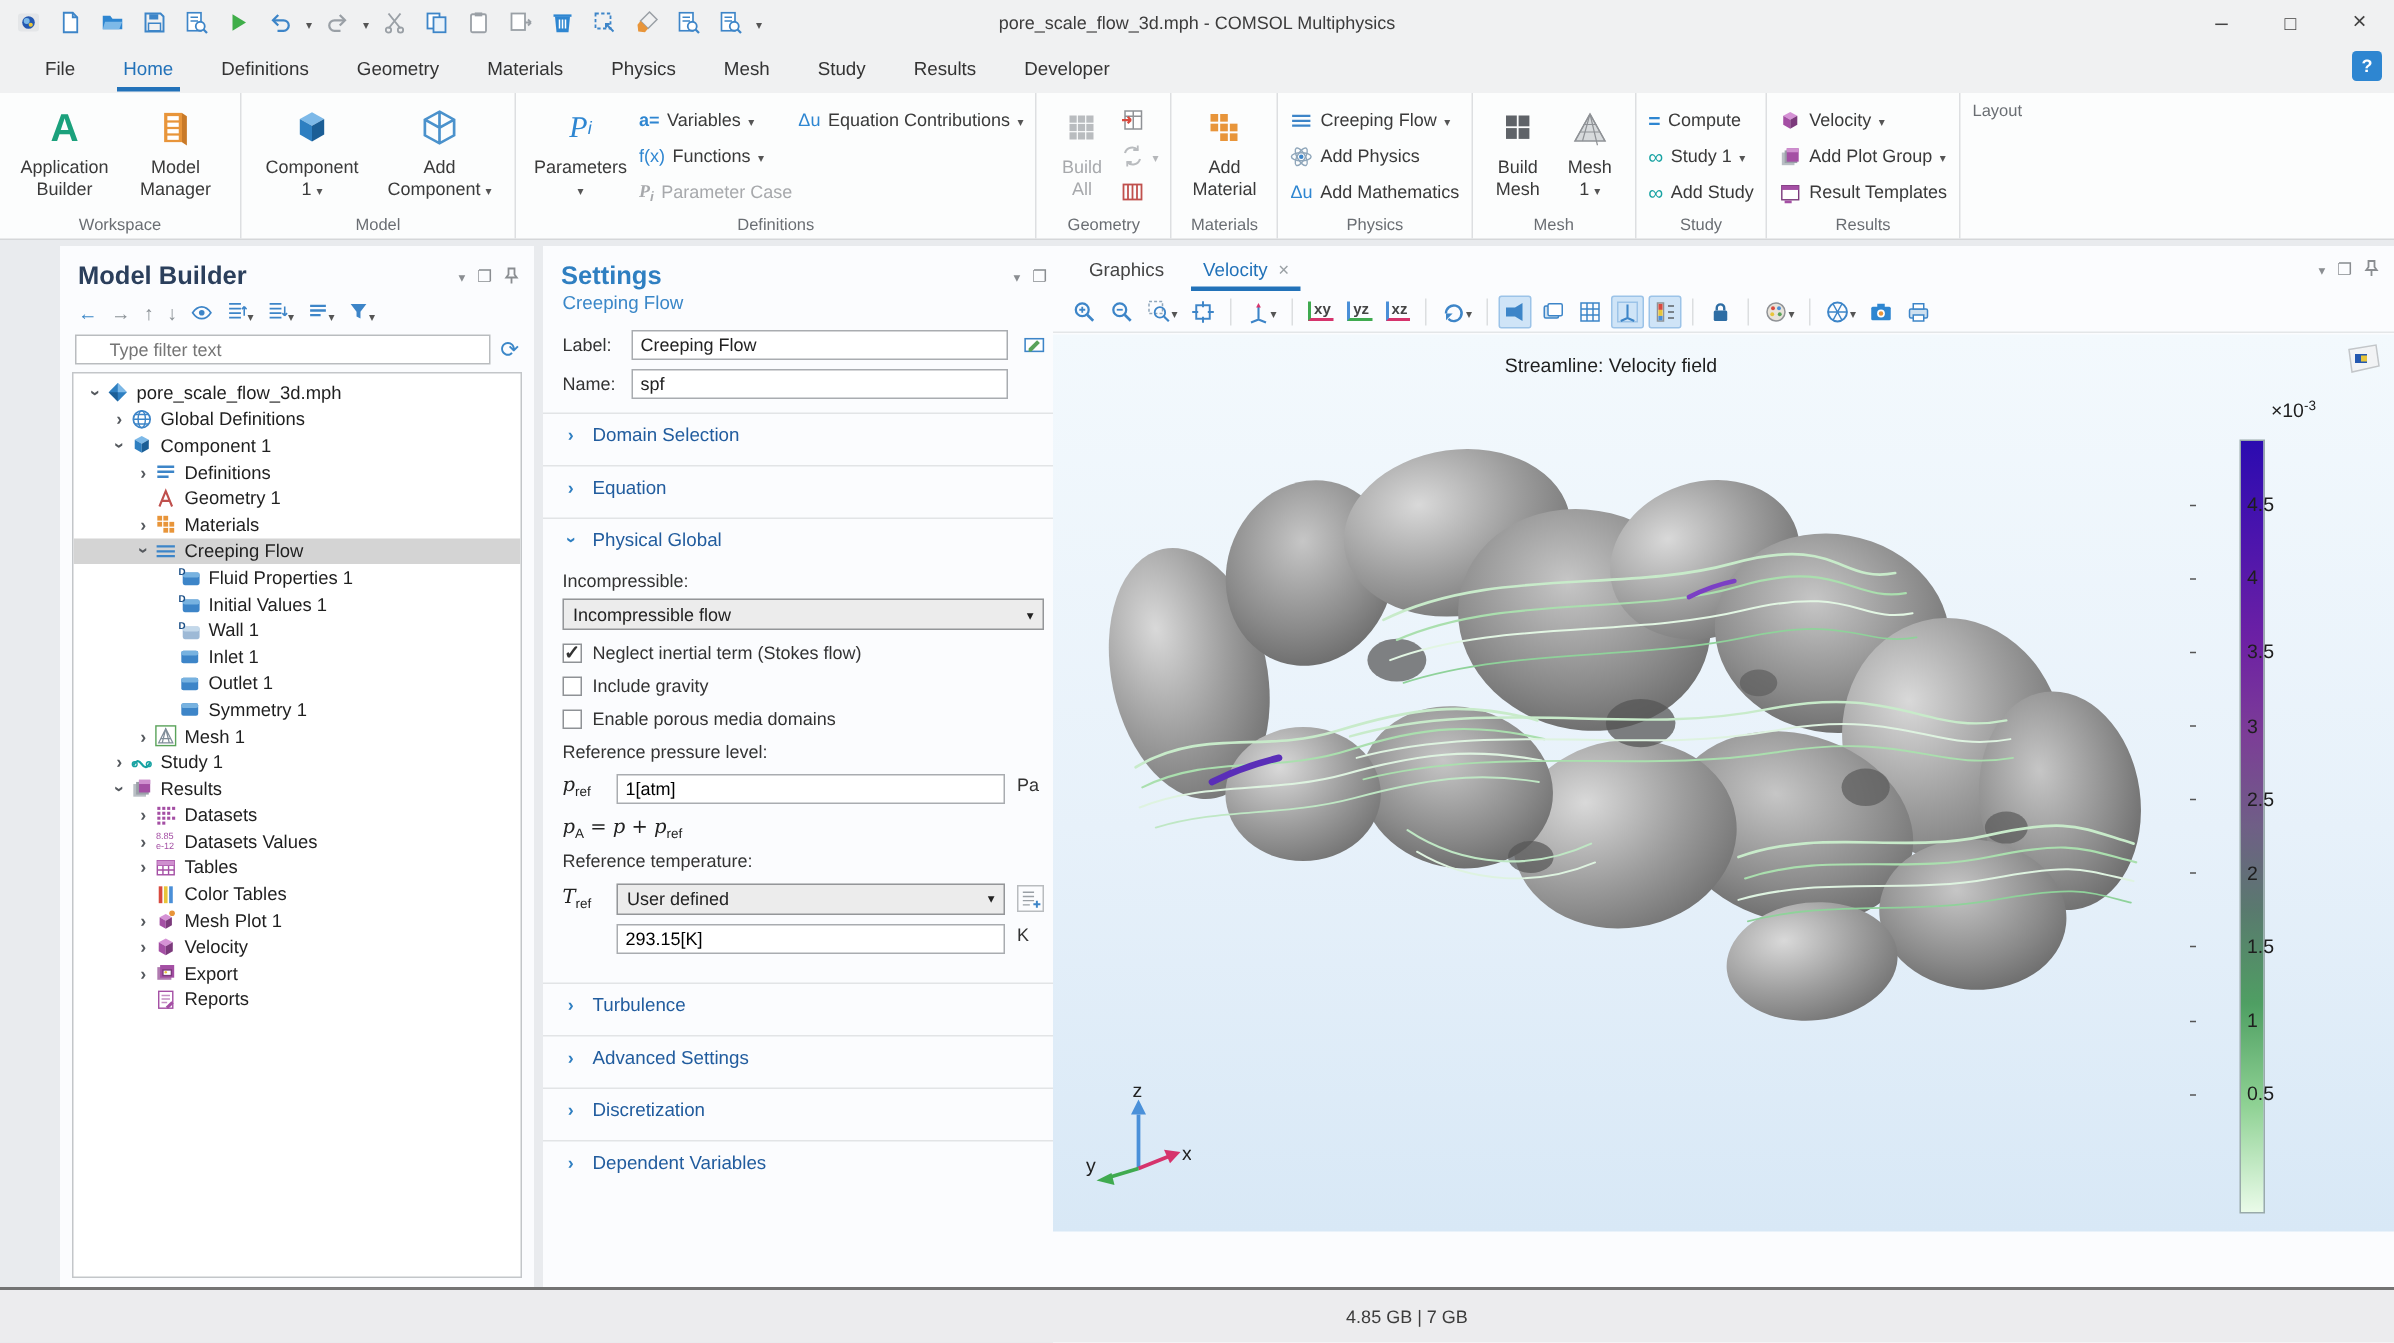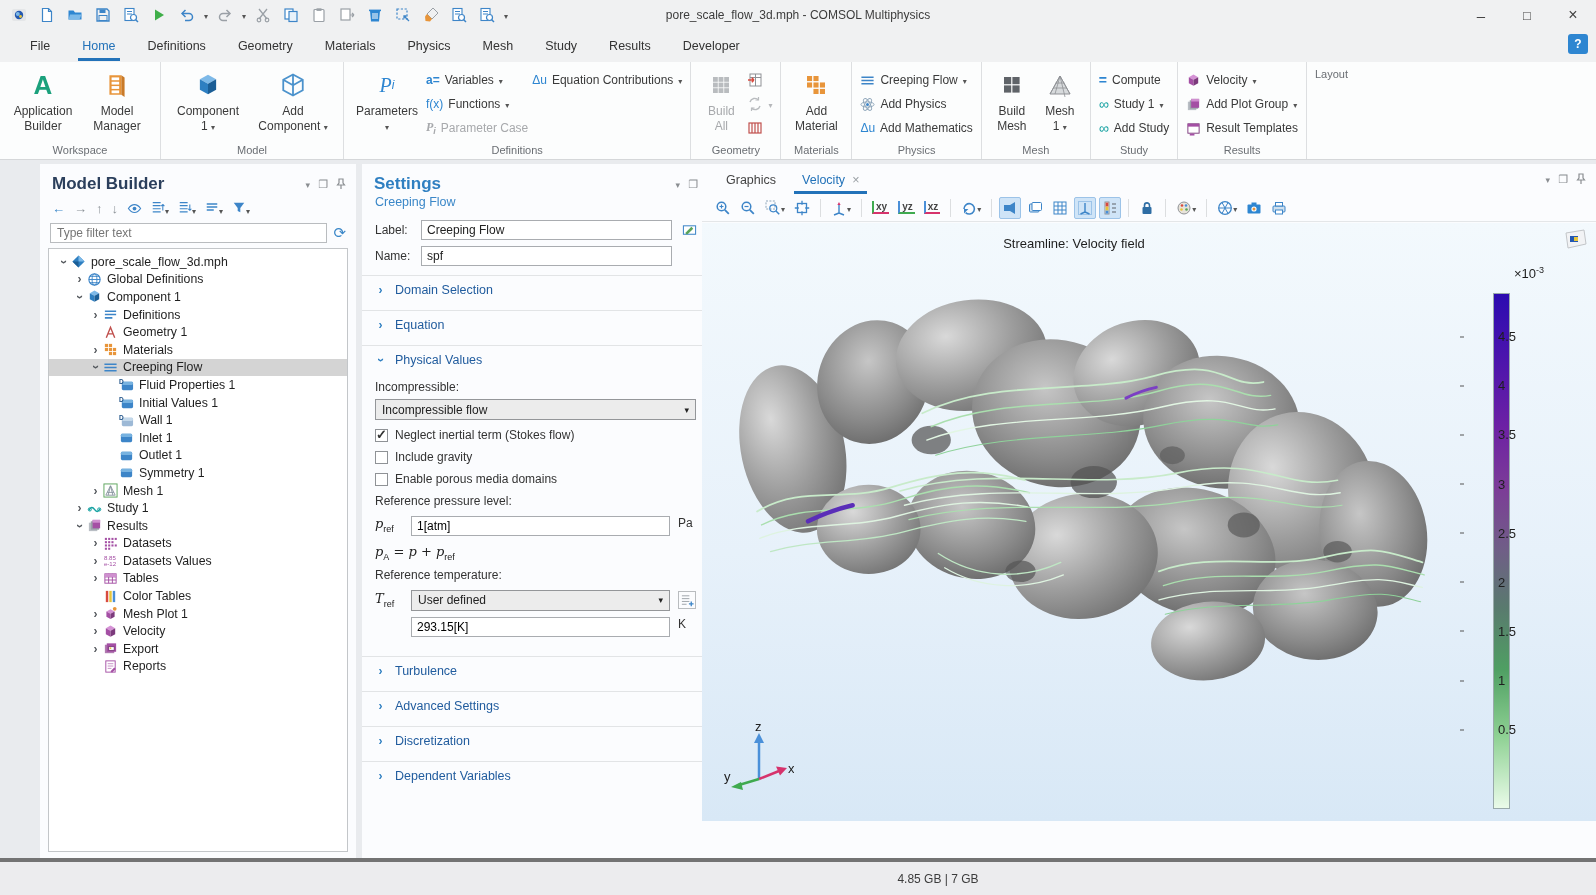--- a/index.html
+++ b/index.html
@@ -62,21 +62,21 @@
   .ph-sq::before { content:"❐"; font-size:11px; }
   svg.pin { width:10px; height:12px; }
 
   
   .mb { left:0; top:4px; width:316px; bottom:0; }
   .mb .phead-title { color:#2b3f5c; }
   .mbtools { display:flex; align-items:center; gap:9px; padding:4px 10px 4px 12px; color:#7b8186; font-size:13px; }
   .mbtools .tt { color:#8b9196; }
   .mbtools .blue { color:#3b87c8; }
   .mb-filter { display:flex; align-items:center; gap:6px; padding:2px 10px 4px 10px; }
-  .mb-filter input { flex:1; height:20px; border:1px solid #b9bcbf; padding:0 6px; font-size:12px; color:#9aa0a5; font-family:inherit; }
+  .mb-filter input { flex:1; height:20px; border:1px solid #b9bcbf; padding:0 22px; font-size:12px; color:#9aa0a5; font-family:inherit; }
   .refresh { color:#3b87c8; font-size:15px; }
   .tree { position:absolute; left:8px; right:8px; top:84px; bottom:6px; background:#fff; border:1px solid #c3c6c9; overflow:hidden; padding-top:4px; }
   .ti { display:flex; align-items:center; height:17.6px; padding-left:8px; white-space:nowrap; color:#1f1f1f; font-size:12.3px; }
   .ti.sel { background:#d4d4d4; }
   .ti .sp { display:inline-block; width:15px; }
   .chv { width:13px; display:inline-flex; justify-content:center; color:#55595e; font-weight:bold; }
   .chv.o::before { content:"›"; display:inline-block; transform:rotate(90deg); font-size:12px; }
   .chv.c::before { content:"›"; display:inline-block; font-size:12px; }
   .tico { width:15px; height:15px; margin:0 5px 0 1px; flex:none; }
 
@@ -135,21 +135,21 @@
   .cbt::before { content:""; position:absolute; left:-38px; top:50%; width:4px; height:1px; background:#555; }
   .cb-scale { position:absolute; right:52px; top:42px; font-size:13px; color:#1e1e1e; }
   .cb-scale sup { font-size:9px; }
   .triad { position:absolute; left:22px; bottom:26px; width:70px; height:74px; }
   .triad text { font-size:13px; fill:#222; font-family:"Liberation Sans",sans-serif; }
 
   
   .msgs { position:absolute; left:662px; right:0; top:763px; bottom:0; background:#fbfcfe; }
 
   
-  .statusbar { position:absolute; left:0; right:0; bottom:0; height:37px; background:#ececee; border-top:4px solid #737373; display:flex; align-items:center; }
+  .statusbar { position:absolute; left:0; right:0; bottom:0; height:37px; background:#ececee; border-top:2px solid #737373; display:flex; align-items:center; }
   .mem { position:absolute; left:280px; right:0; text-align:center; color:#3c3c3c; font-size:12px; }
 </style>
 </head>
 <body>
 
 <svg width="0" height="0" style="position:absolute">
   <defs>
     <symbol id="s-cube" viewBox="0 0 16 16">
         <path fill="#7db9e8" d="M3 4.5l5-2.8 5 2.8-5 2.8z"></path>
         <path fill="#2e7fc1" d="M3 4.5l5 2.8v6.4l-5-2.8z"></path>
@@ -1107,21 +1107,21 @@
       <div class="sec">
         <div class="sec-h">
             <span class="chv c"></span>
             <span>Equation</span>
           </div>
       </div>
 
       <div class="sec">
         <div class="sec-h">
             <span class="chv o"></span>
-            <span>Physical Values</span>
+            <span>Physical Global</span>
           </div>
         <div class="sec-body">
           <div class="cap">Incompressible:</div>
           <div class="dropdown">
             <span>Incompressible flow</span>
             <span class="dar">▾</span>
           </div>
           <div style="height:4px"></div>
           <div class="cbrow">
             <span class="cb checked"></span>

